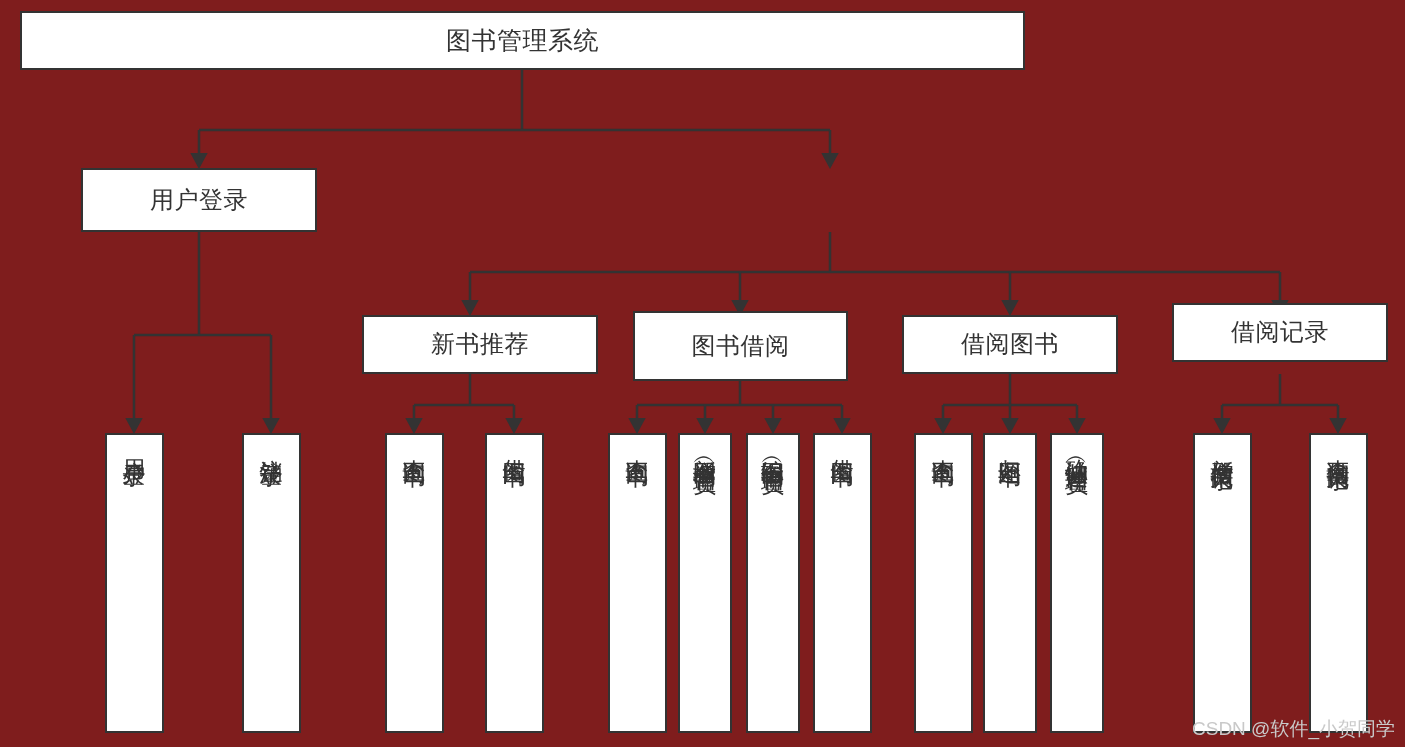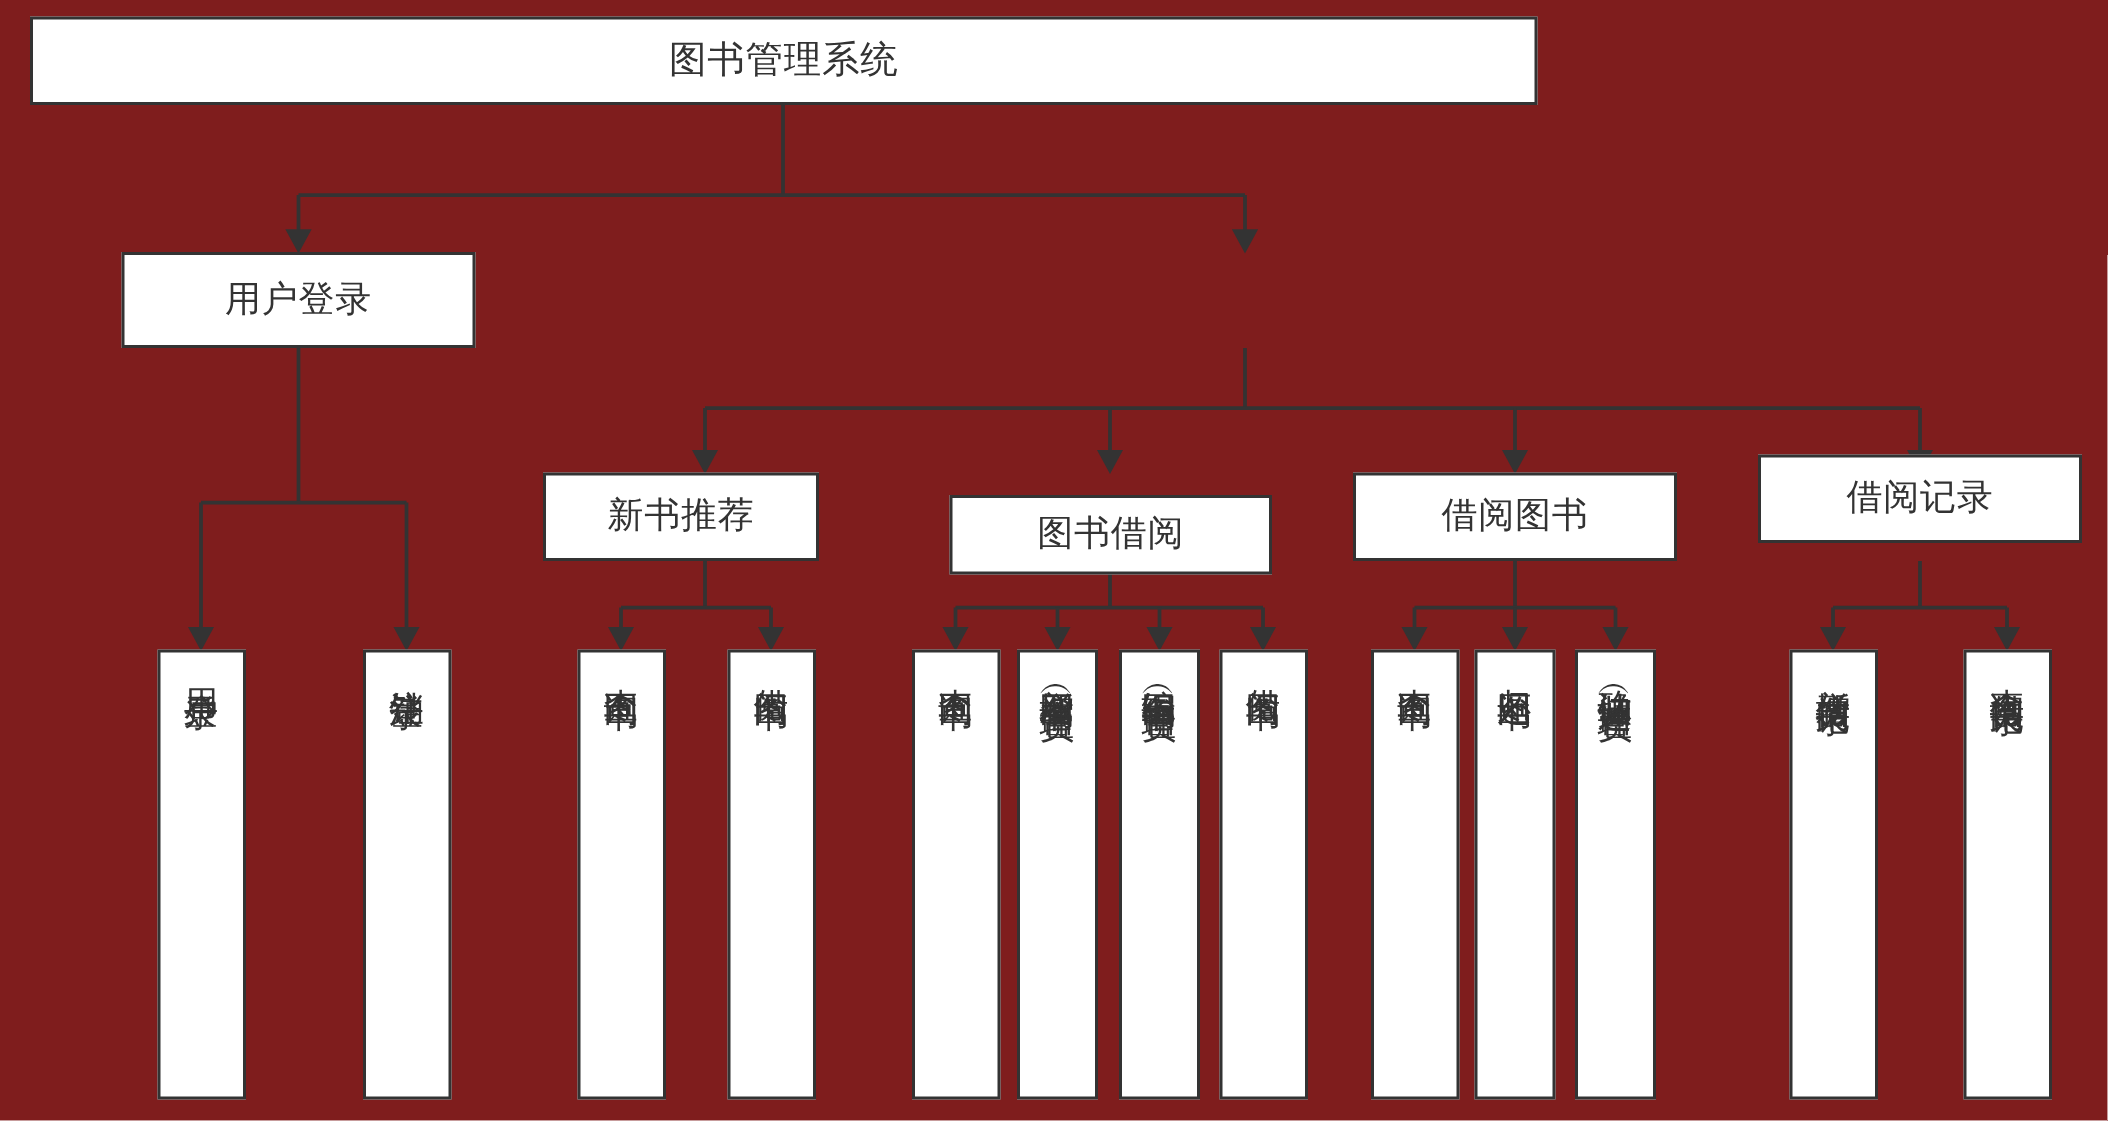--- a/index.html
+++ b/index.html
@@ -128,24 +128,24 @@
   </svg>
 
   <div class="node horiz root" style="left:20px; top:11px; width:1005px; height:59px;">
     <span class="label">图书管理系统</span>
   </div>
 
   <div class="node horiz" style="left:81px; top:168px; width:236px; height:64px;">
     <span class="label">用户登录</span>
   </div>
 
-  <div class="node horiz" style="left:362px; top:315px; width:184px; height:59px;">
+  <div class="node horiz" style="left:362px; top:315px; width:236px; height:59px;">
     <span class="label">新书推荐</span>
   </div>
-  <div class="node horiz" style="left:633px; top:330px; width:215px; height:53px;">
+  <div class="node horiz" style="left:633px; top:311px; width:215px; height:70px;">
     <span class="label">图书借阅</span>
   </div>
   <div class="node horiz" style="left:902px; top:315px; width:216px; height:59px;">
     <span class="label">借阅图书</span>
   </div>
   <div class="node horiz" style="left:1172px; top:303px; width:216px; height:59px;">
     <span class="label">借阅记录</span>
   </div>
 
   <div class="node vert" style="left:105px; top:433px; width:59px; height:300px;">
@@ -185,14 +185,15 @@
     <span class="label">确认归还（管理员）</span>
   </div>
 
   <div class="node vert" style="left:1193px; top:433px; width:59px; height:300px;">
     <span class="label">新增借阅记录</span>
   </div>
   <div class="node vert" style="left:1309px; top:433px; width:59px; height:300px;">
     <span class="label">查询借阅记录</span>
   </div>
 
+  <div class="watermark" style="left:1192px; top:716px;">CSDN @软件_小贺同学</div>
 
 </div>
 
 </body></html>

